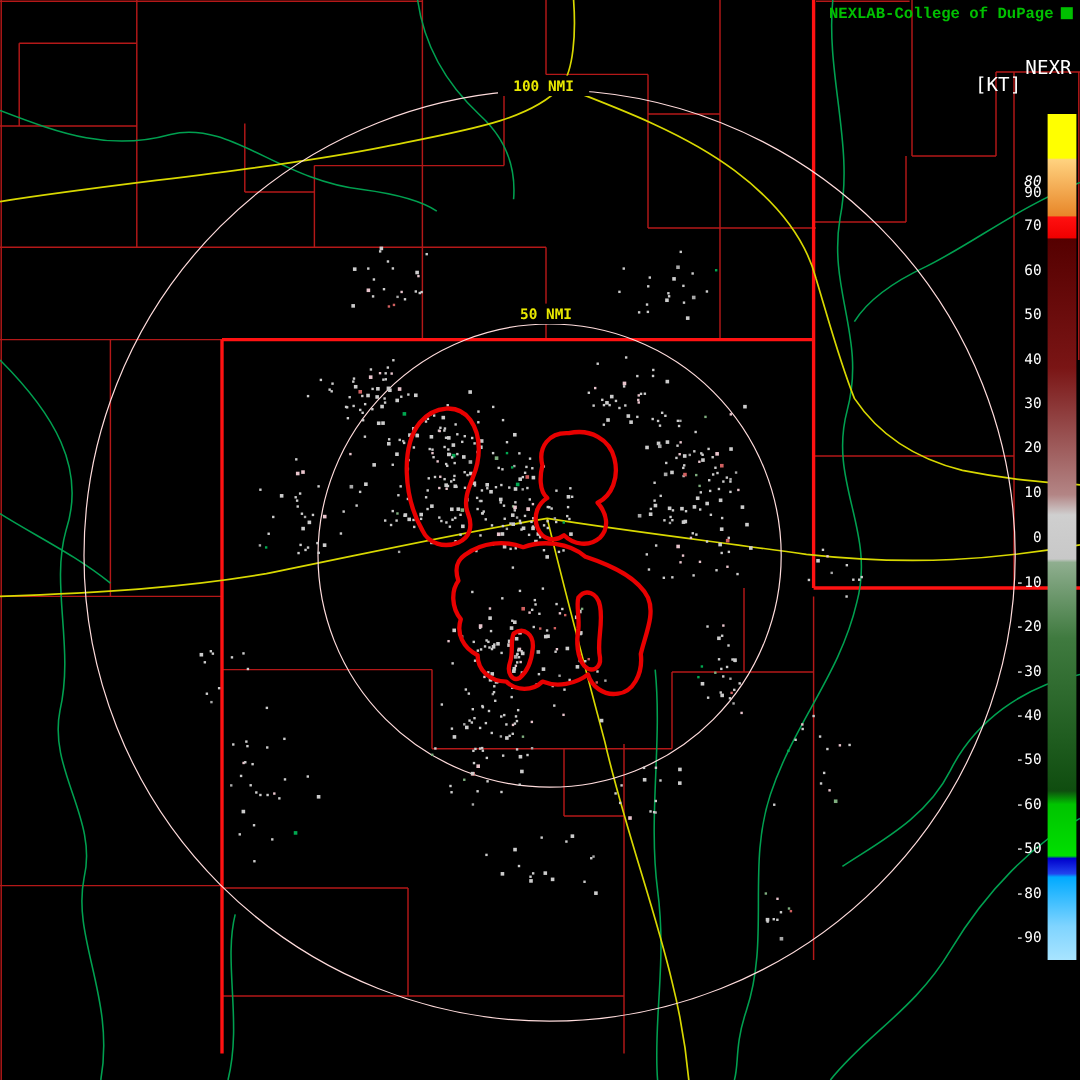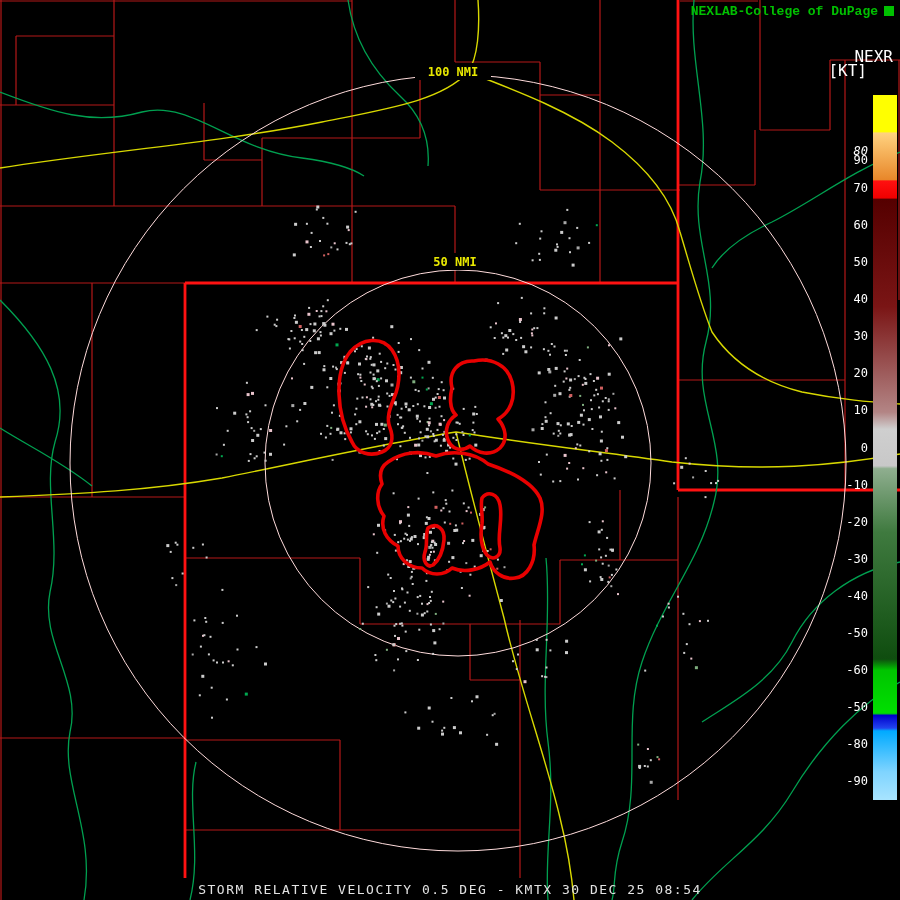--- a/index.html
+++ b/index.html
@@ -4,21 +4,21 @@
 <style>
   html,body{margin:0;padding:0;background:#000;}
   .screen{
     position:relative;width:900px;height:900px;background:#000;overflow:hidden;
     font-family:"DejaVu Sans Mono","Liberation Mono",monospace;
   }
   svg{position:absolute;left:0;top:0;}
   .brand{position:absolute;top:4px;right:22px;font-size:13px;font-weight:bold;letter-spacing:0;}
   .brand-logo{position:absolute;top:6px;right:6px;width:10px;height:10px;}
   .cb-head{position:absolute;top:50px;right:7px;text-align:right;color:#fff;font-size:16px;line-height:14px;}
-  .cb-units{margin-right:26px;}
+  .cb-units{margin-right:42px;}
   .colorbar{position:absolute;top:95px;right:3px;width:62px;height:705px;}
   .cb-bar{position:absolute;right:0;top:0;width:24px;height:100%;}
   .cb-ticks{position:absolute;right:29px;top:0;height:100%;width:33px;}
   .cb-tick{position:absolute;right:0;transform:translateY(-50%);color:#fff;font-size:12px;}
   .footer{position:absolute;bottom:3px;left:0;width:100%;text-align:center;color:#e2e2e2;
           font-size:13px;letter-spacing:1.5px;white-space:nowrap;}
   .ring-label{font:bold 12px "DejaVu Sans Mono","Liberation Mono",monospace;}
 </style>
 </head>
 <body>
@@ -893,15 +893,14 @@
         <div class="cb-tick" style="top: 71.0526%; margin-left: 46px;">-40</div>
         <div class="cb-tick" style="top: 76.3158%;">-50</div>
         <div class="cb-tick" style="top: 81.5789%;">-60</div>
         <div class="cb-tick" style="top: 86.8421%;">-50</div>
         <div class="cb-tick" style="top: 92.1053%;">-80</div>
         <div class="cb-tick" style="top: 97.3684%;">-90</div>
       </div>
     <div class="cb-bar" style="background: linear-gradient(rgb(255, 255, 0) 0%, rgb(255, 255, 0) 5.2%, rgb(255, 210, 127) 5.4%, rgb(232, 135, 42) 12%, rgb(255, 16, 16) 12.2%, rgb(240, 0, 0) 14.6%, rgb(85, 0, 0) 14.8%, rgb(122, 21, 21) 30%, rgb(179, 133, 133) 45%, rgb(207, 207, 207) 47.4%, rgb(200, 200, 200) 52.6%, rgb(143, 174, 143) 53%, rgb(63, 122, 63) 62%, rgb(15, 77, 15) 80%, rgb(0, 196, 0) 81.6%, rgb(0, 224, 0) 87.7%, rgb(0, 0, 204) 88%, rgb(34, 68, 238) 89.8%, rgb(0, 170, 255) 90.2%, rgb(127, 212, 255) 96%, rgb(168, 228, 255) 100%);"></div>
   </div>
 
-  <div class="footer">STORM RELATIVE VELOCITY 0.5 DEG - KMTX 30 DEC 25 08:54</div>
 
 </div>
 
 </body></html>

